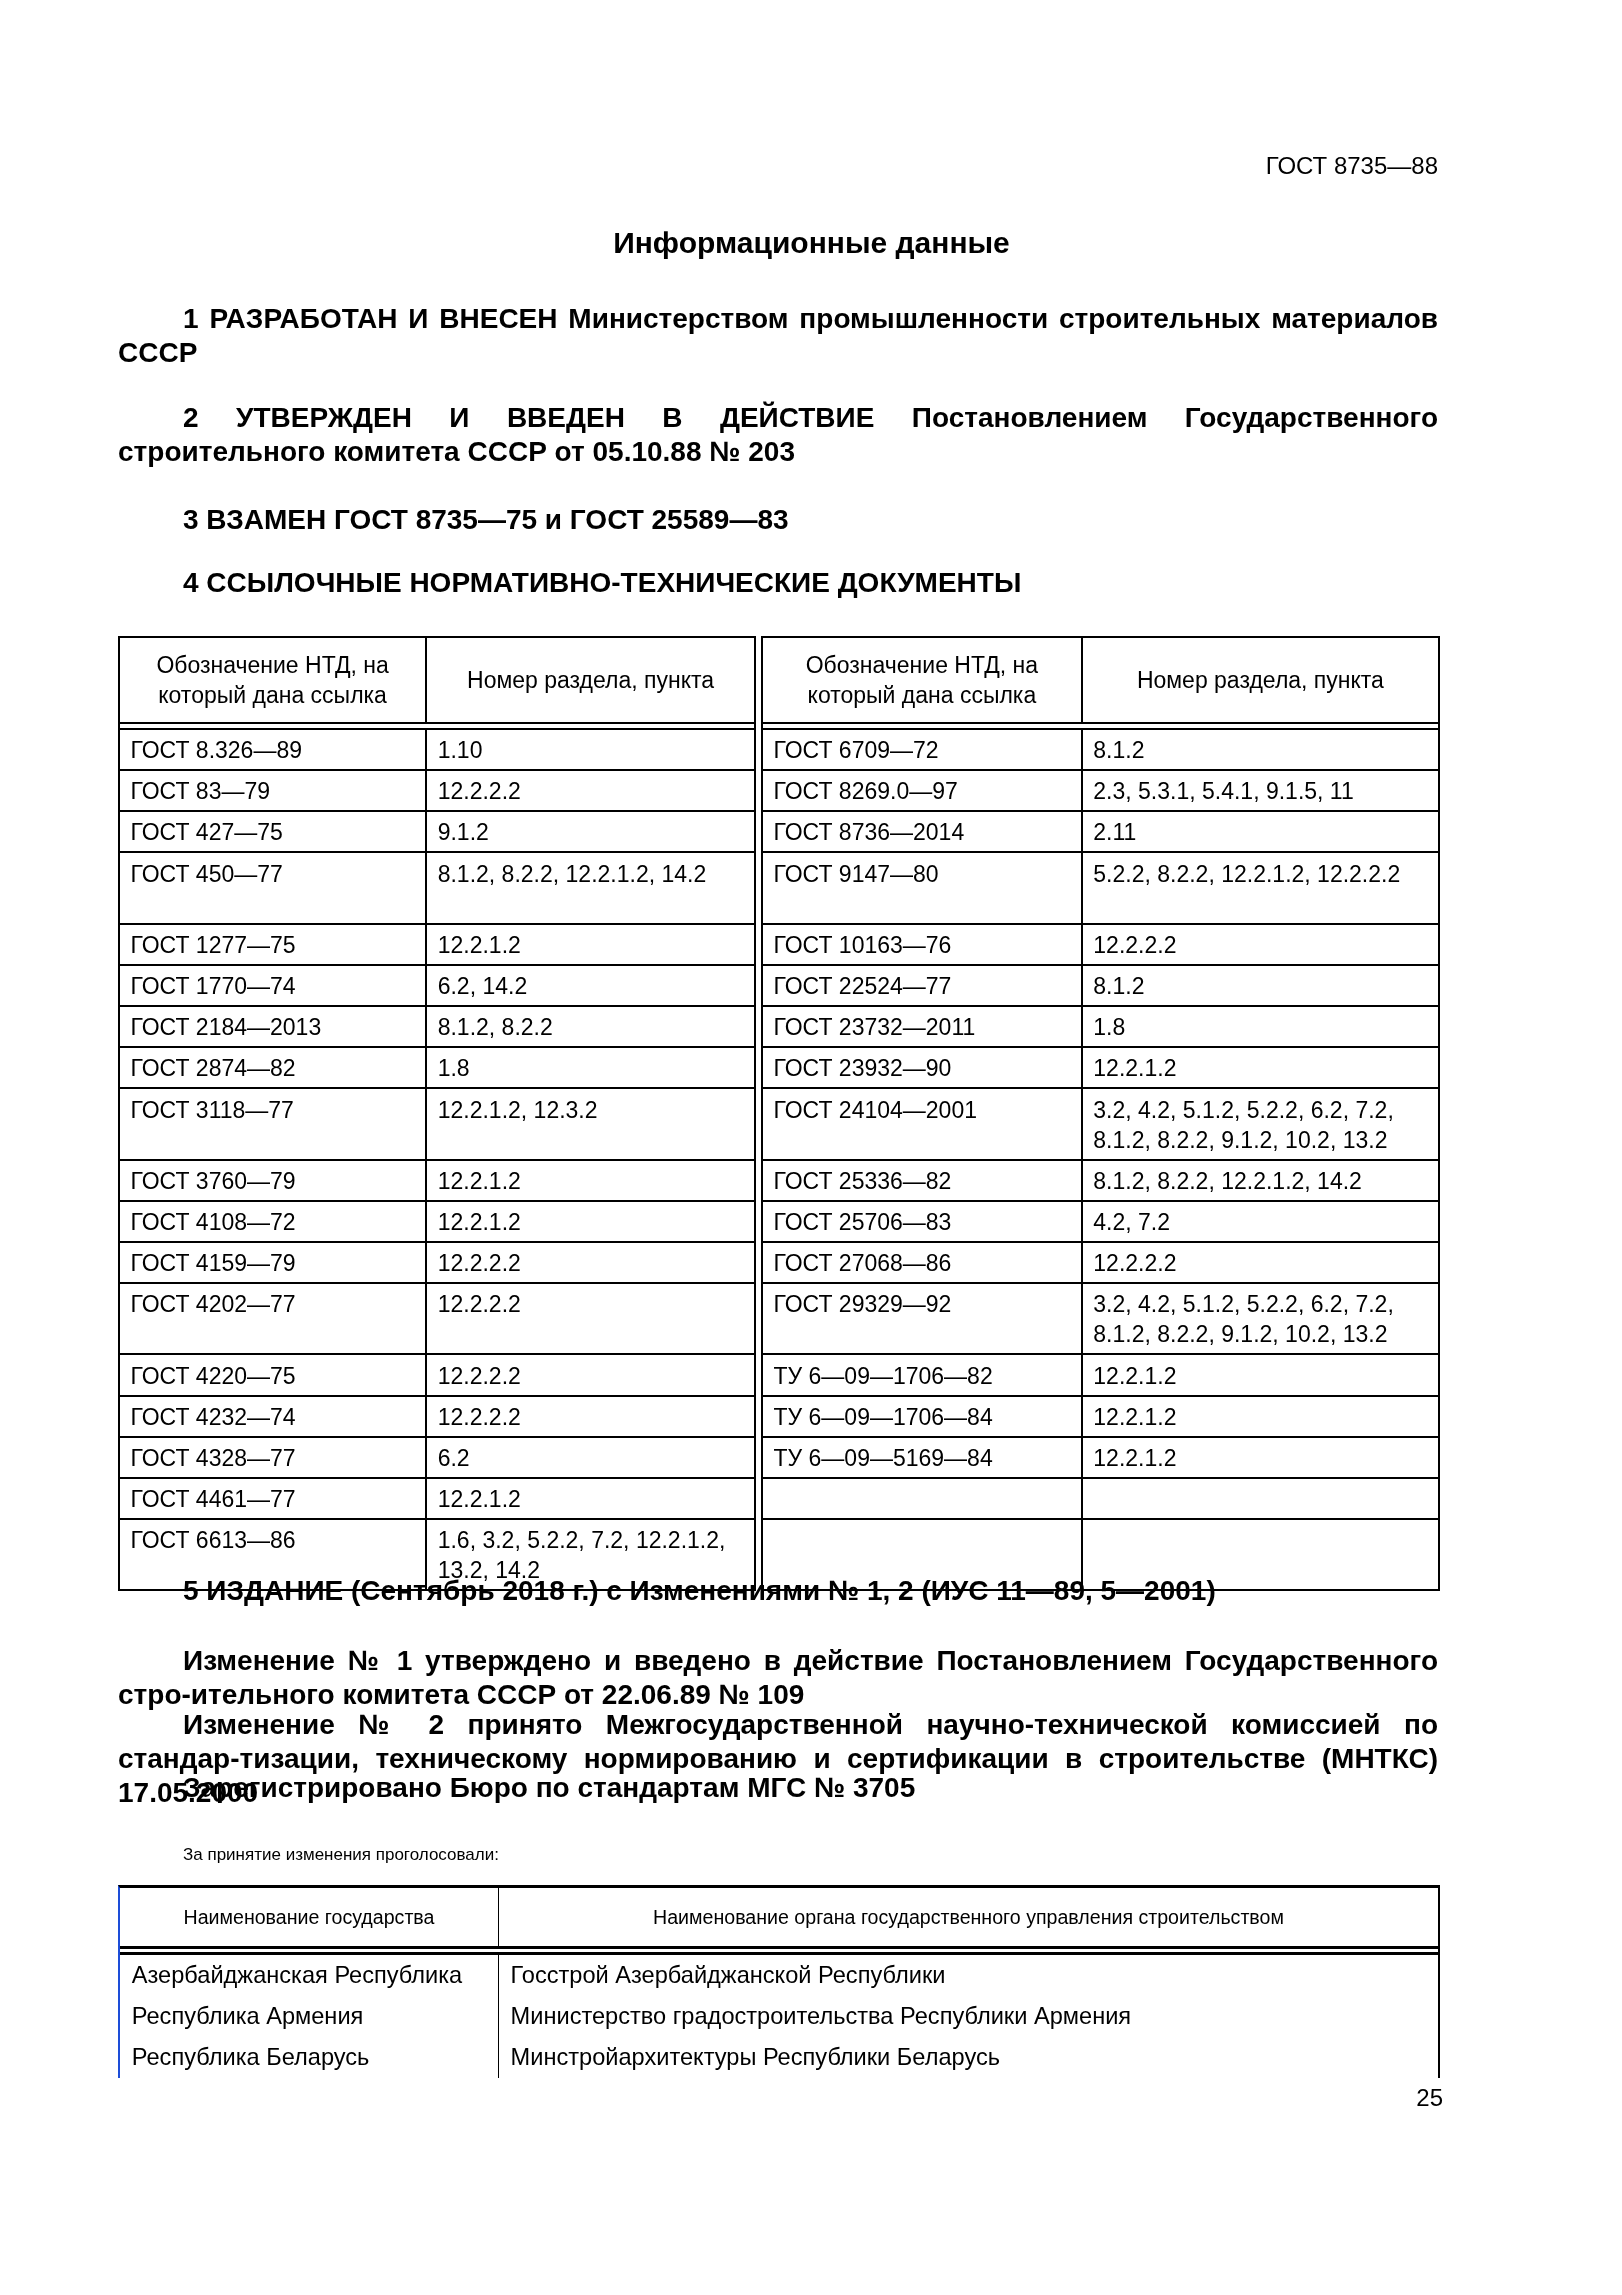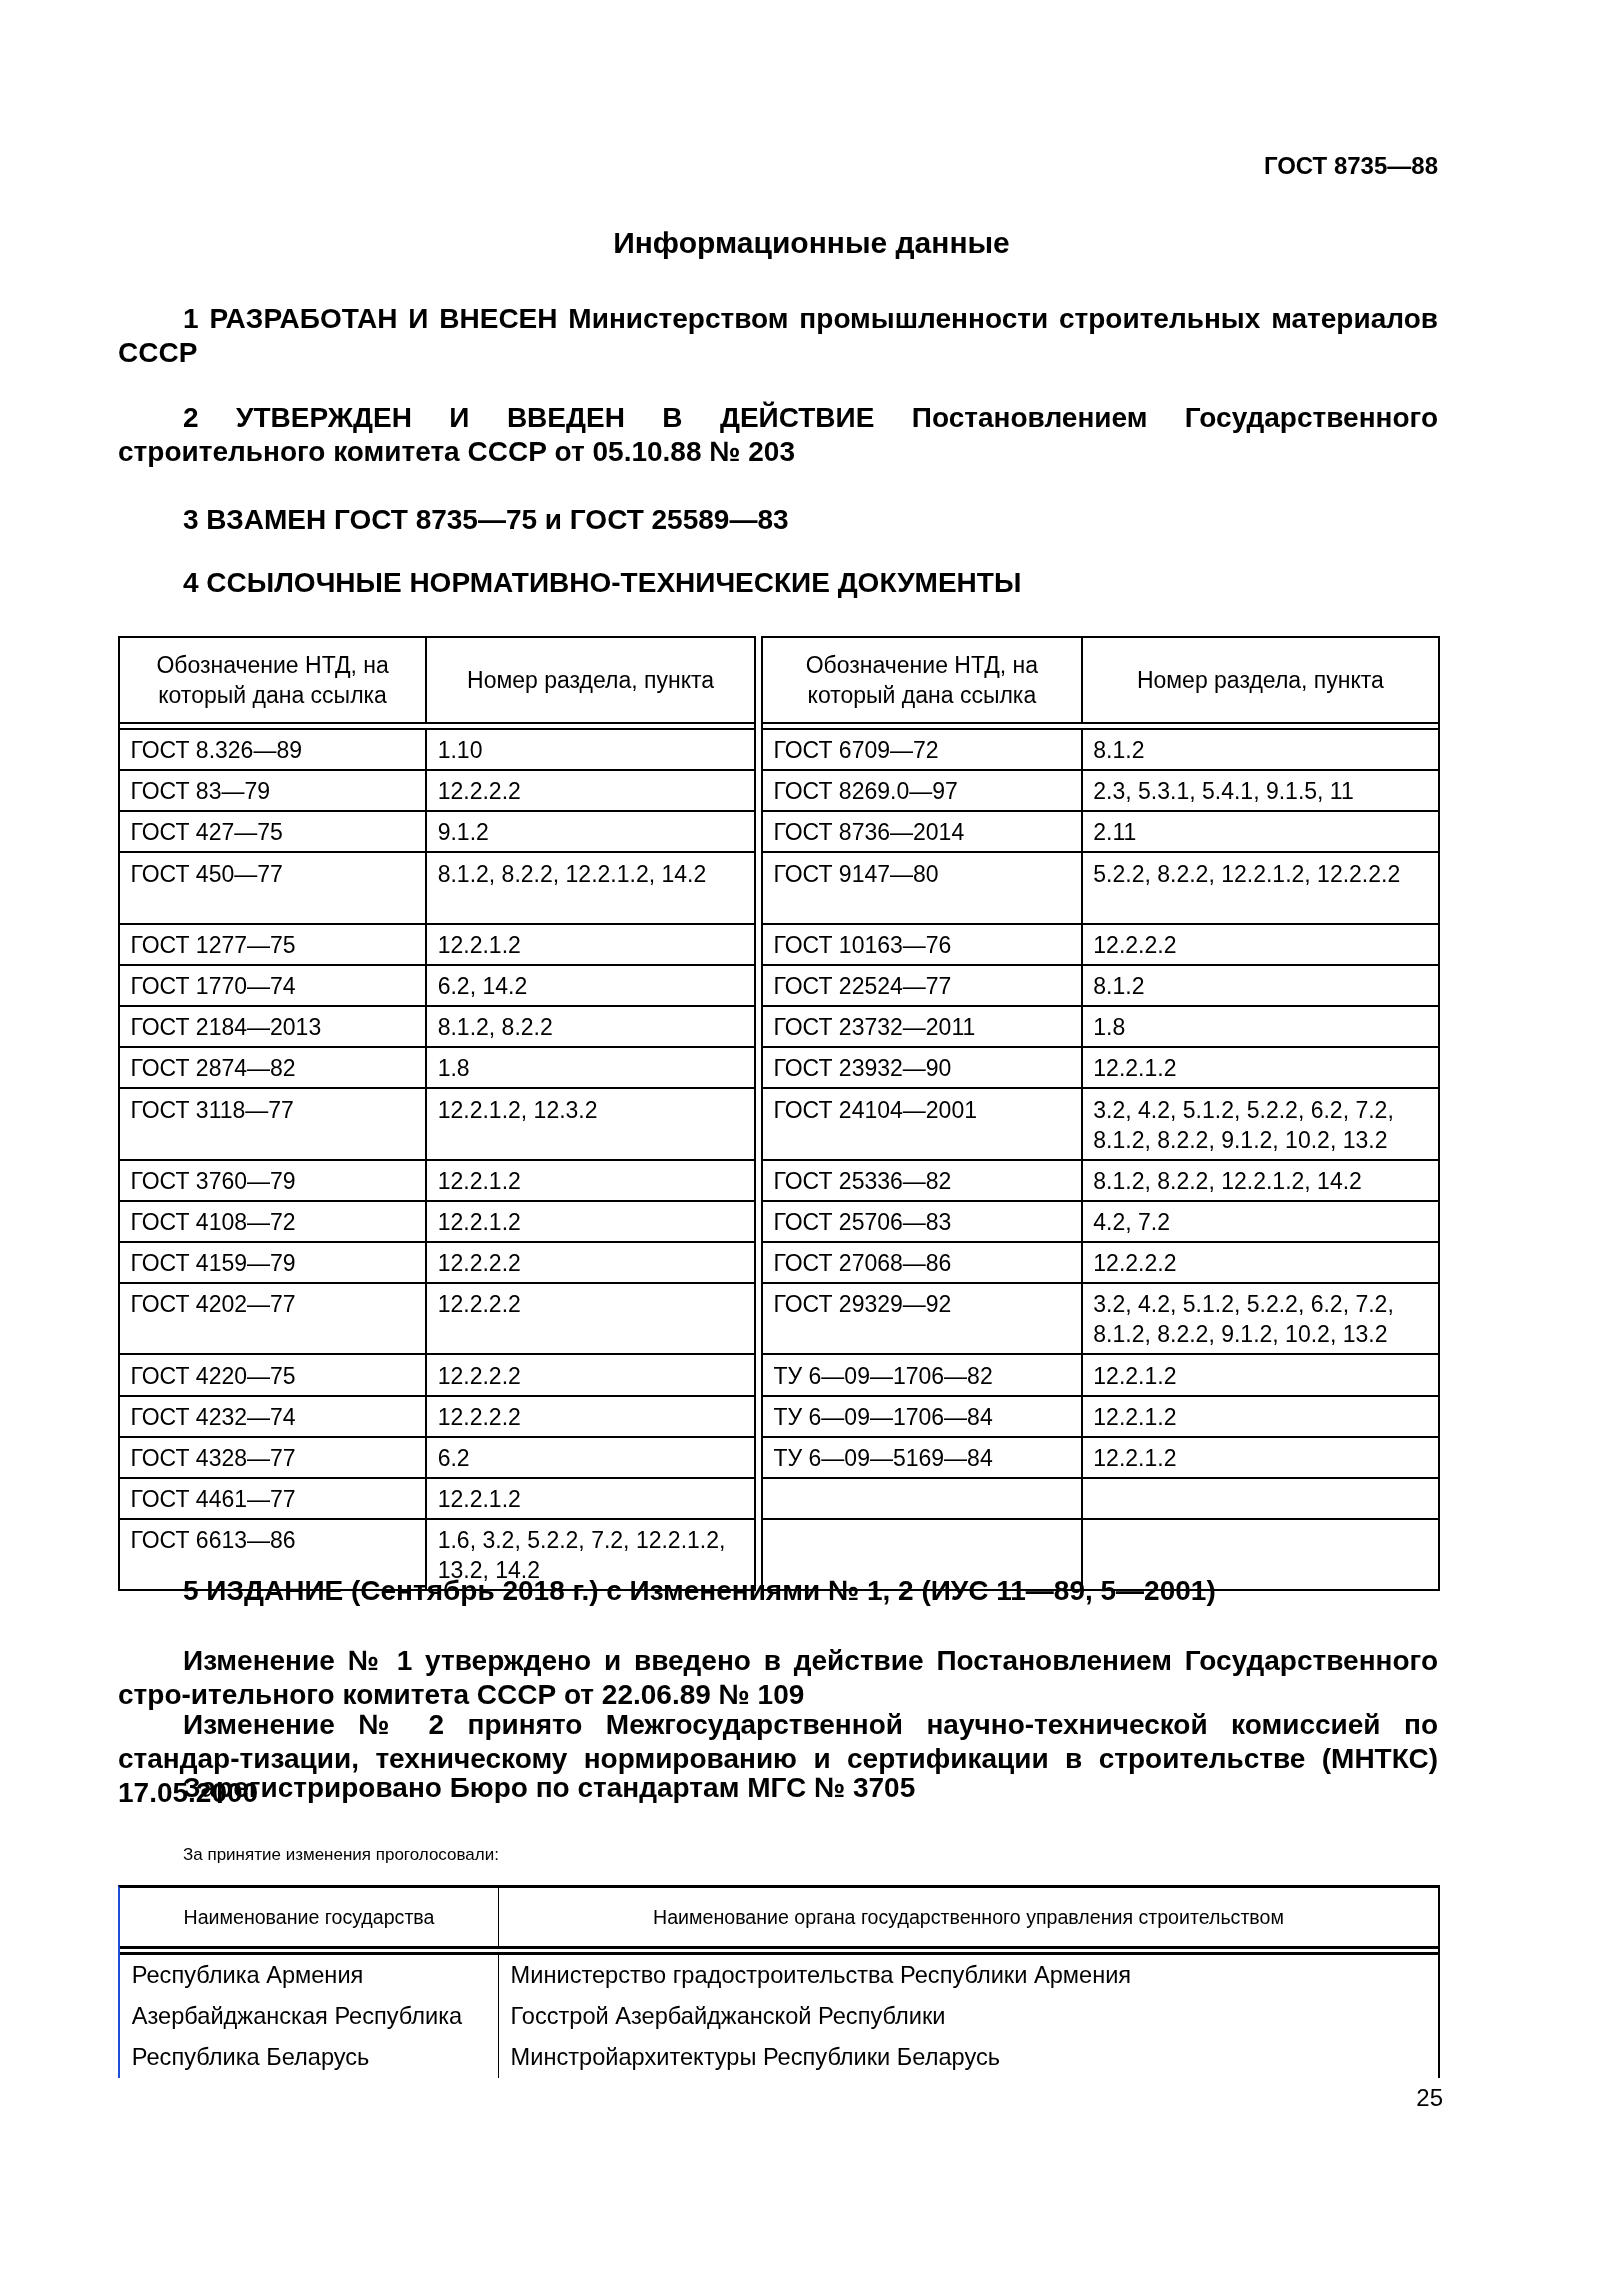--- a/index.html
+++ b/index.html
@@ -1,18 +1,18 @@
 <!DOCTYPE html>
 <html style="font-size:10.5px"><head>
 <meta charset="utf-8">
 <style>
   html, body { margin: 0; padding: 0; background: #ffffff; }
   body { width: 1623px; height: 2295px; position: relative; overflow: hidden;
          font-family: "Liberation Sans", sans-serif; color: #000; }
-  .doc-code { position: absolute; top: 152px; right: 185px; font-weight: bold; font-size: 24px; margin-left: 12px; }
+  .doc-code { position: absolute; top: 152px; right: 185px; font-weight: normal; font-size: 24px; margin-left: 12px; }
   .title { position: absolute; top: 226px; left: 0; width: 1623px; text-align: center; font-weight: bold; font-size: 30px; }
   .para { position: absolute; left: 118px; width: 1320px; font-size: 28px; line-height: 34px; font-weight: bold; text-align: justify; }
   .para .indent { display: inline-block; width: 65px; }
   .p1 { top: 302px; }
   .p2 { top: 401px; }
   .p3 { top: 503px; }
   .p4 { top: 566px; }
   .p5 { top: 1574px; }
   .p6 { top: 1644px; }
   .p7 { top: 1708px; }
@@ -244,26 +244,26 @@
 
 <div class="vote-intro">За принятие изменения проголосовали:</div>
 <div class="vote-table">
   <div class="vote-head">
     <div class="h1">Наименование государства</div>
     <div class="h2">Наименование органа государственного управления строительством</div>
   </div>
   <div class="vote-sep"></div>
   <div id="vote-body">
       <div class="vote-row">
+        <div class="c1">Азербайджанская Республика</div>
+        <div class="c2">Госстрой Азербайджанской Республики</div>
+      </div>
+      <div class="vote-row">
         <div class="c1">Республика Армения</div>
         <div class="c2">Министерство градостроительства Республики Армения</div>
-      </div>
-      <div class="vote-row">
-        <div class="c1">Азербайджанская Республика</div>
-        <div class="c2">Госстрой Азербайджанской Республики</div>
       </div>
       <div class="vote-row">
         <div class="c1">Республика Беларусь</div>
         <div class="c2">Минстройархитектуры Республики Беларусь</div>
       </div>
     </div>
 </div>
 
 <div class="page-num">25</div>
 

